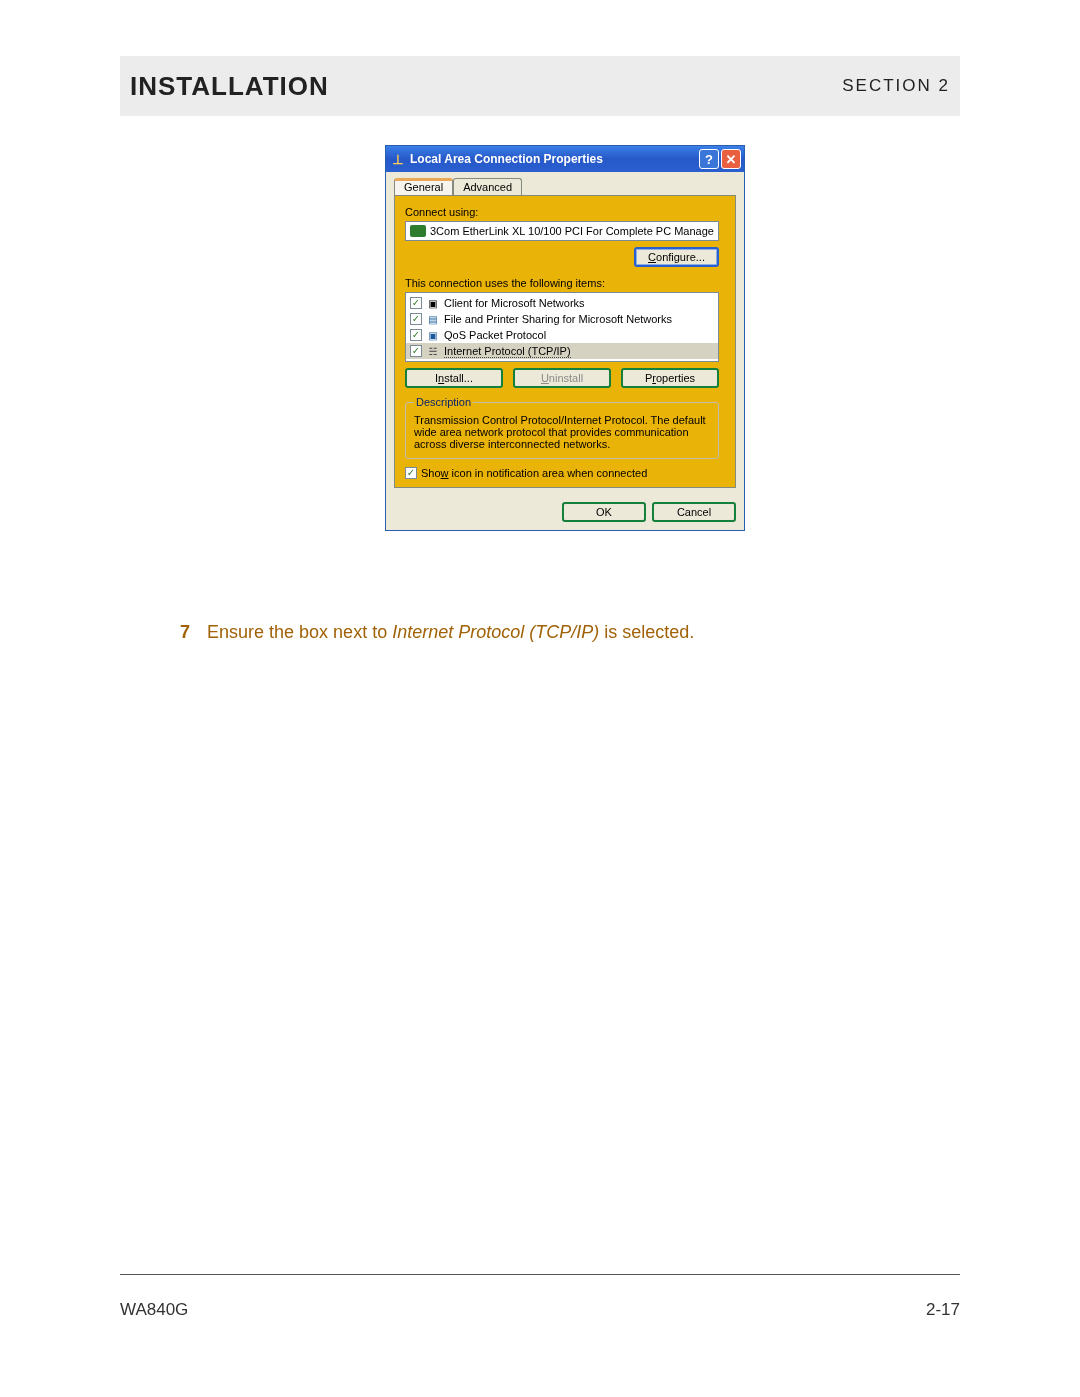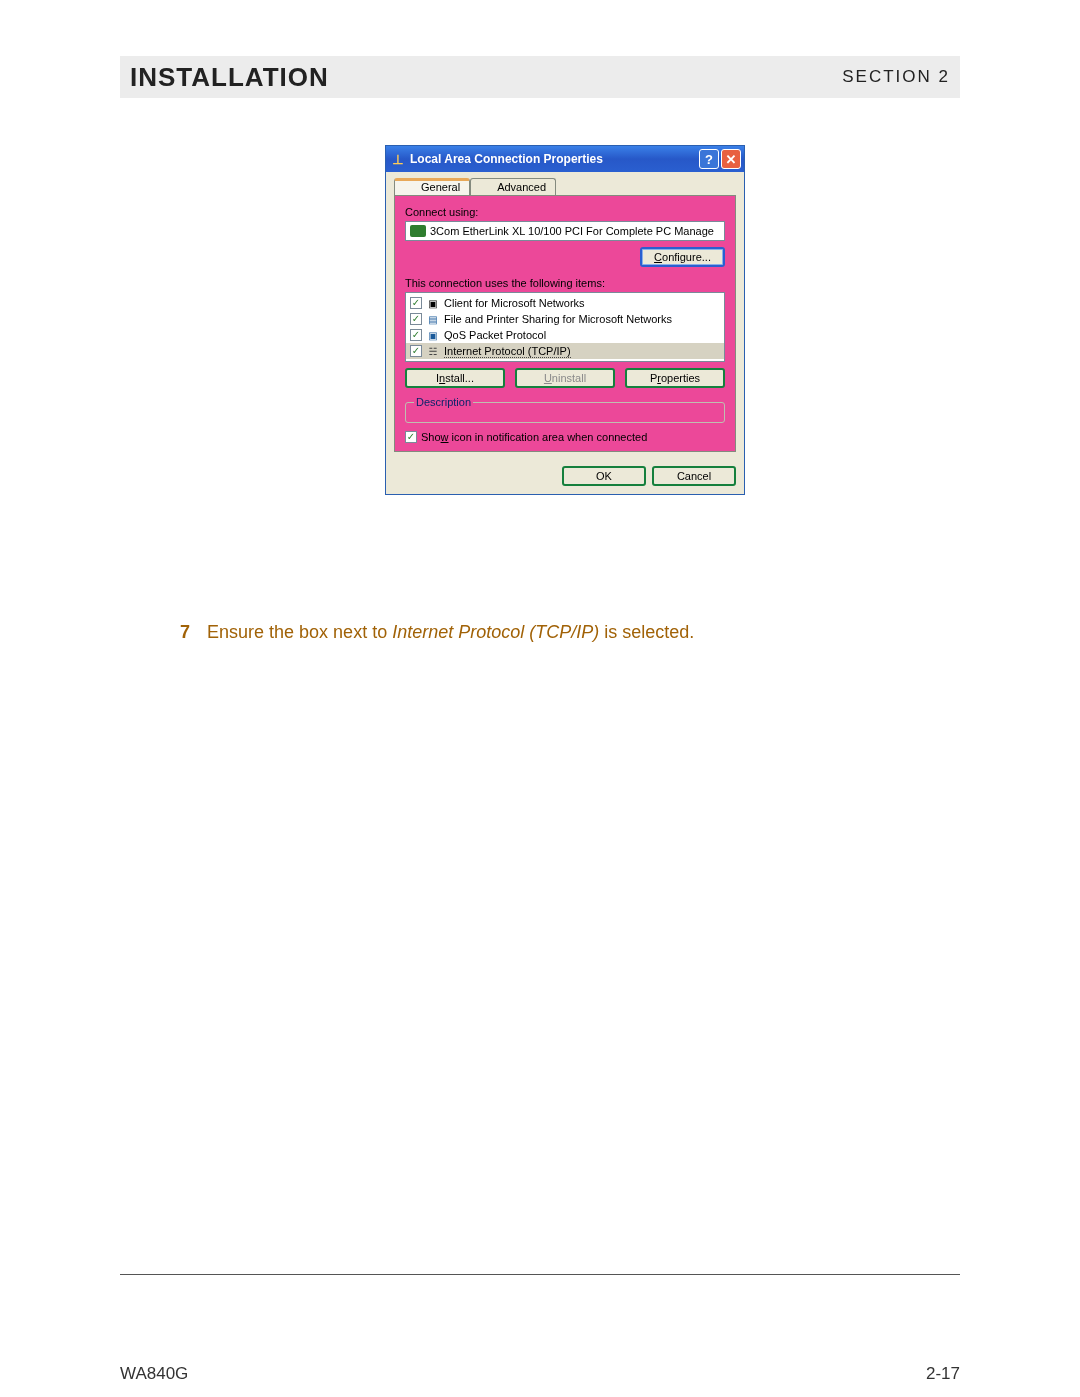--- a/index.html
+++ b/index.html
@@ -8,21 +8,21 @@
     height: 1397px;
     background: #fff;
     font-family: Arial, sans-serif;
     position: relative;
   }
   .header-bar {
     position: absolute;
     top: 56px;
     left: 120px;
     right: 120px;
-    height: 42px;
+    height: 60px;
     background: #ececec;
     display: flex;
     justify-content: space-between;
     align-items: center;
     padding: 0 10px;
   }
   .header-left {
     font-size: 26px;
     font-weight: bold;
     letter-spacing: 1px;
@@ -80,37 +80,37 @@
   }
   .tabs {
     display: flex;
     border-bottom: 1px solid #848a7e;
     margin-bottom: 0;
   }
   .tab {
     border: 1px solid #848a7e;
     border-bottom: none;
     background: #ece9d8;
-    padding: 2px 9px 2px 26px;
+    padding: 2px 9px 2px 9px;
     border-radius: 3px 3px 0 0;
     margin-right: 0;
     position: relative;
     cursor: default;
   }
   .tab.active {
     background: #f6f4ec;
     border-top: 3px solid #e8a858;
     padding-top: 0;
     z-index: 2;
   }
   .tab-panel {
-    background: #ec4899;
+    background: #eab308;
     border: 1px solid #848a7e;
     border-top: none;
-    padding: 10px 10px 8px 10px;
+    padding: 10px 16px 8px 10px;
   }
   .label { margin-bottom: 3px; }
   .inset-box {
     background: #fff;
     border: 1px solid #7a8a99;
     padding: 3px 4px;
     margin-bottom: 6px;
   }
   .net-row { display: flex; align-items: center; gap: 4px; }
   .nic-icon {
@@ -191,21 +191,21 @@
   .instruction .ital { font-style: italic; }
   .footer-rule {
     position: absolute;
     left: 120px; right: 120px;
     top: 1274px;
     border-top: 1px solid #555;
   }
   .footer {
     position: absolute;
     left: 120px; right: 120px;
-    top: 1364px;
+    top: 1300px;
     display: flex; justify-content: space-between;
     font-size: 17px;
     color: #333;
   }
 </style>
 </head>
 <body>
 
 <div class="header-bar">
   <div class="header-left">INSTALLATION</div>
@@ -258,20 +258,21 @@
           <span class="dotted">Internet Protocol (TCP/IP)</span>
         </div>
       </div>
       <div class="btn-row3">
         <div class="btn">I<span class="underline-letter">n</span>stall...</div>
         <div class="btn btn-disabled"><span class="underline-letter">U</span>ninstall</div>
         <div class="btn">P<span class="underline-letter">r</span>operties</div>
       </div>
       <fieldset class="desc">
         <legend>Description</legend>
+        <div>Transmission Control Protocol/Internet Protocol. The default wide area network protocol that provides communication across diverse interconnected networks.</div>
       </fieldset>
       <div class="notify-row">
         <span class="chk-green">✓</span>
         <span>Sho<span class="underline-letter">w</span> icon in notification area when connected</span>
       </div>
     </div>
     <div class="dialog-footer">
       <div class="btn">OK</div>
       <div class="btn">Cancel</div>
     </div>

